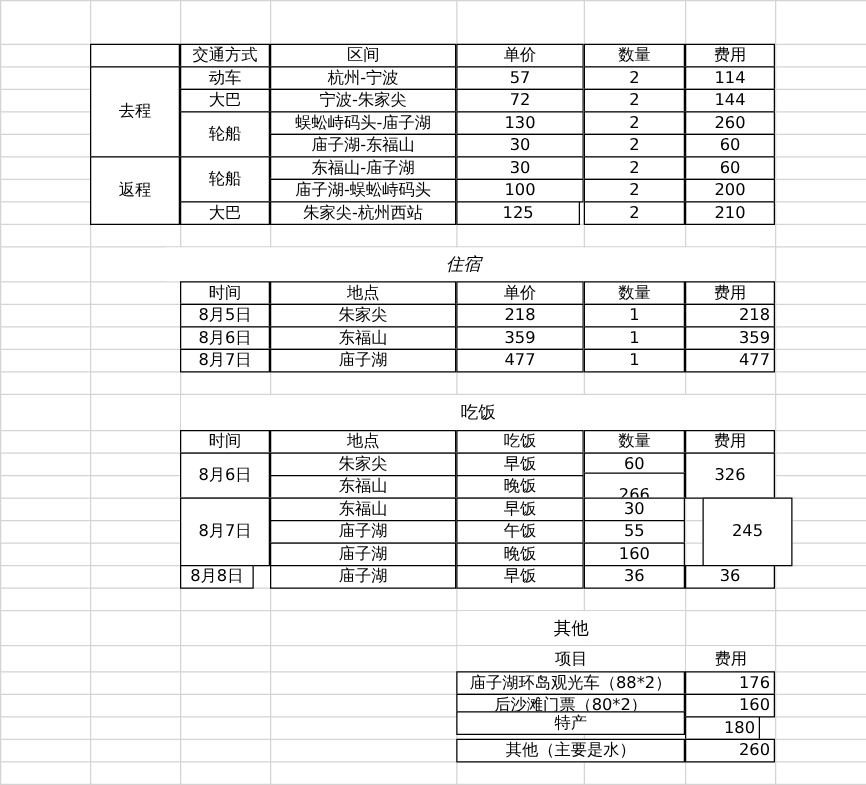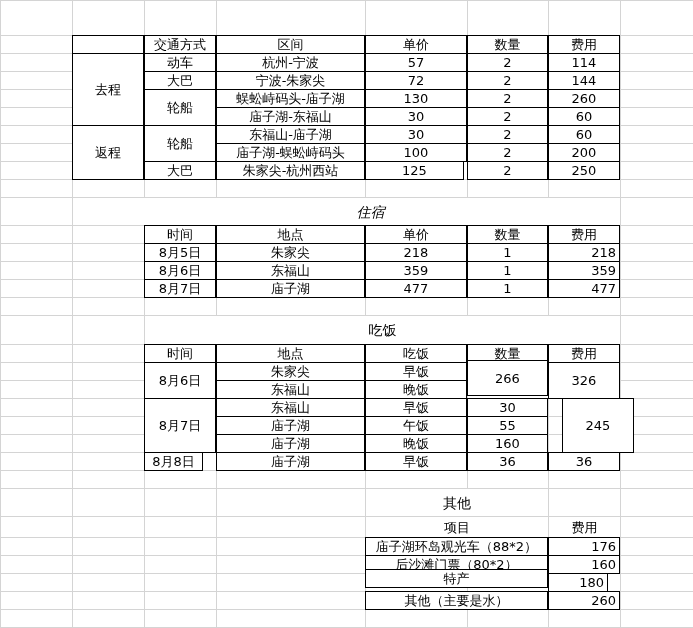--- a/index.html
+++ b/index.html
@@ -116,21 +116,21 @@
   <div>
     <div class="cell b" style="left:217px;top:144px;width:149px;height:19px;">庙子湖-蜈蚣峙码头</div>
     <div class="cell b" style="left:366px;top:144px;width:102px;height:19px;">100</div>
     <div class="cell b" style="left:468px;top:144px;width:81px;height:19px;">2</div>
     <div class="cell b" style="left:549px;top:144px;width:72px;height:19px;">200</div>
   </div>
   <div>
     <div class="cell b" style="left:217px;top:162px;width:149px;height:19px;">朱家尖-杭州西站</div>
     <div class="cell b" style="left:366px;top:162px;width:99px;height:19px;">125</div>
     <div class="cell b" style="left:468px;top:162px;width:81px;height:19px;">2</div>
-    <div class="cell b" style="left:549px;top:162px;width:72px;height:19px;">250</div>
+    <div class="cell b" style="left:549px;top:162px;width:72px;height:19px;">210</div>
   </div>
 </div>
 
 <div class="cell title" style="left:133px;top:198px;width:475px;height:27px;font-style:italic;">住宿</div>
 
 <div>
   <div class="cell b" style="left:145px;top:226px;width:72px;height:19px;">时间</div>
   <div class="cell b" style="left:217px;top:226px;width:149px;height:19px;">地点</div>
   <div class="cell b" style="left:366px;top:226px;width:102px;height:19px;">单价</div>
   <div class="cell b" style="left:468px;top:226px;width:81px;height:19px;">数量</div>
@@ -177,21 +177,21 @@
   <div class="cell b" style="left:549px;top:453px;width:72px;height:19px;">36</div>
 
   <div>
     <div class="cell b" style="left:217px;top:363px;width:149px;height:19px;">朱家尖</div>
     <div class="cell b" style="left:366px;top:363px;width:102px;height:19px;">早饭</div>
     <div class="cell b" style="left:468px;top:363px;width:81px;height:19px;">60</div>
   </div>
   <div>
     <div class="cell b" style="left:217px;top:381px;width:149px;height:19px;">东福山</div>
     <div class="cell b" style="left:366px;top:381px;width:102px;height:19px;">晚饭</div>
-    <div class="cell b" style="left:468px;top:361px;width:81px;height:36px;">266</div>
+    <div class="cell b" style="left:468px;top:379px;width:81px;height:36px;">266</div>
   </div>
   <div>
     <div class="cell b" style="left:217px;top:399px;width:149px;height:19px;">东福山</div>
     <div class="cell b" style="left:366px;top:399px;width:102px;height:19px;">早饭</div>
     <div class="cell b" style="left:468px;top:399px;width:81px;height:19px;">30</div>
   </div>
   <div>
     <div class="cell b" style="left:217px;top:417px;width:149px;height:19px;">庙子湖</div>
     <div class="cell b" style="left:366px;top:417px;width:102px;height:19px;">午饭</div>
     <div class="cell b" style="left:468px;top:417px;width:81px;height:19px;">55</div>

